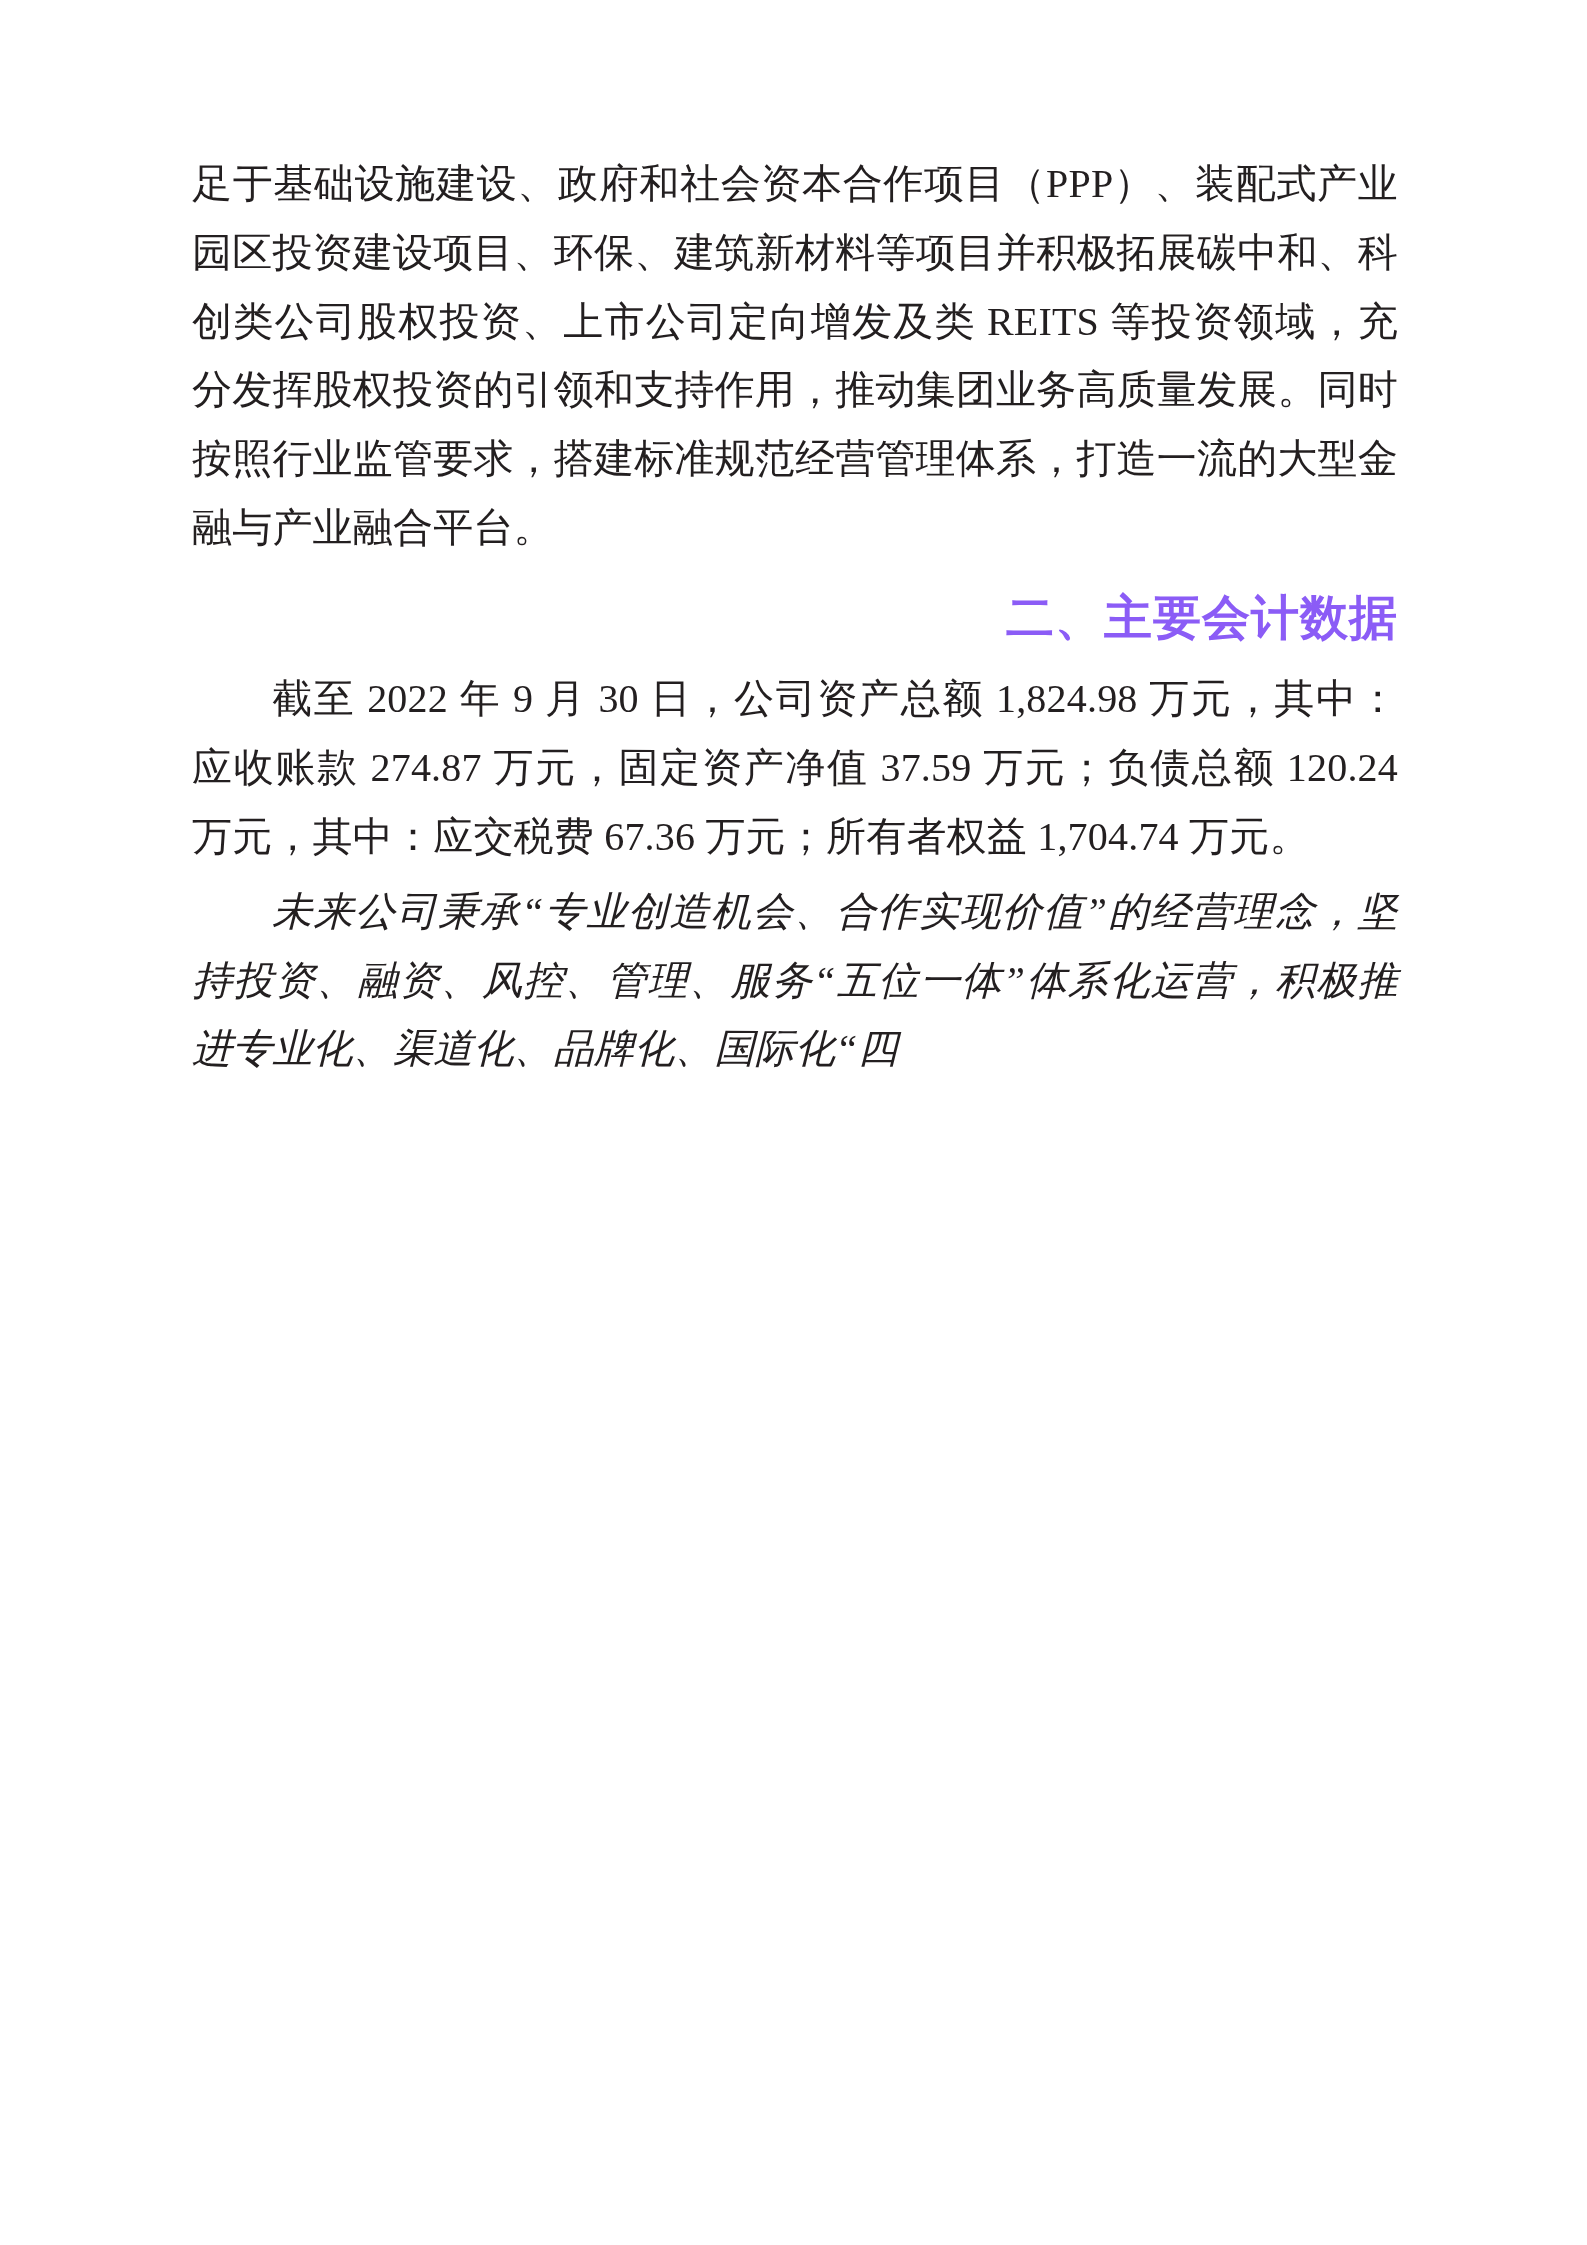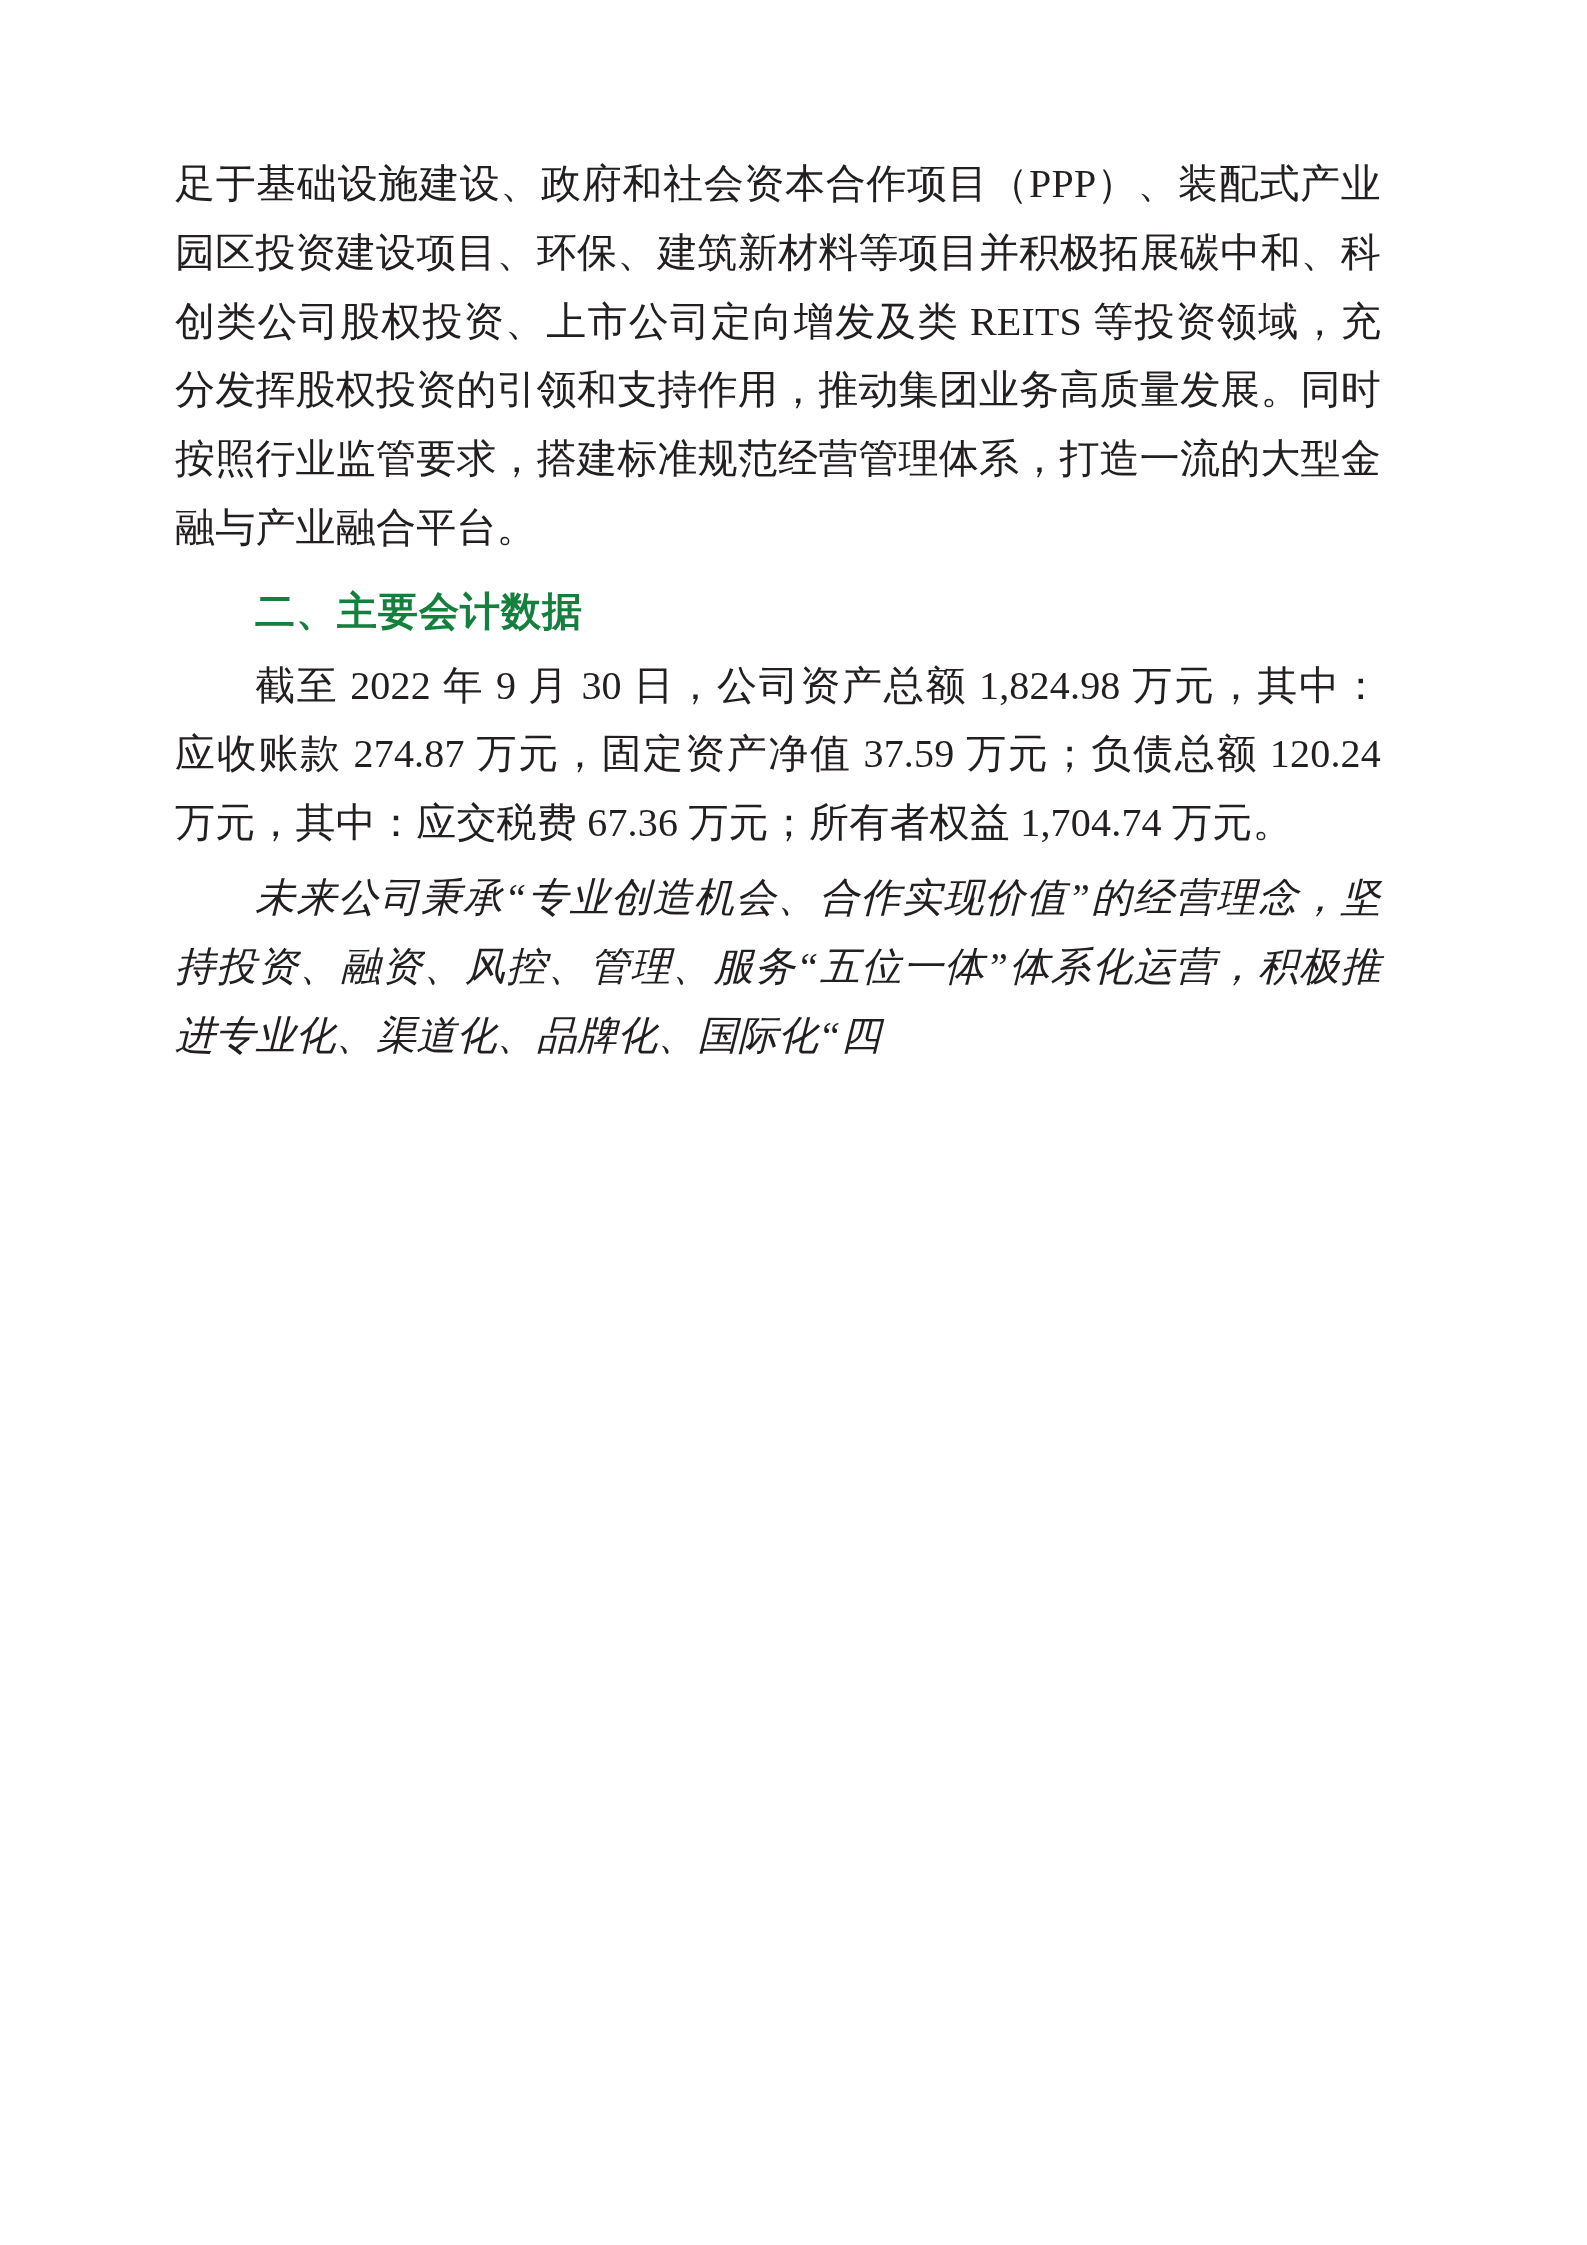--- a/index.html
+++ b/index.html
@@ -10,42 +10,44 @@
   .page {
     width: 1556px;
     height: 2245px;
     background: #ffffff;
     position: relative;
     box-sizing: border-box;
     padding: 150px 175px 0 175px;
     font-family: "Liberation Serif", serif;
     color: #231f20;
     overflow: hidden;
+    margin-left: 17px;
   }
   .body-text {
     font-size: 40px;
     line-height: 1.72;
     text-align: justify;
     text-justify: inter-ideograph;
     letter-spacing: 0.2px;
     margin: 0;
     color: #231f20;
   }
   .indent {
     text-indent: 80px;
   }
   .section-heading {
-    font-size: 40px;
+    font-size: 48px;
     line-height: 1.72;
     font-weight: bold;
     margin: 14px 0 4px 0;
     text-indent: 80px;
-    color: #15803d;
+    color: #8b5cf6;
     font-family: "Liberation Sans", sans-serif;
     letter-spacing: 1px;
+    text-align: right;
   }
   .para {
     margin-top: 6px;
   }
   .first-para {
     margin-top: 0;
   }
   .tight {
     margin-bottom: 0;
     font-style: italic;

